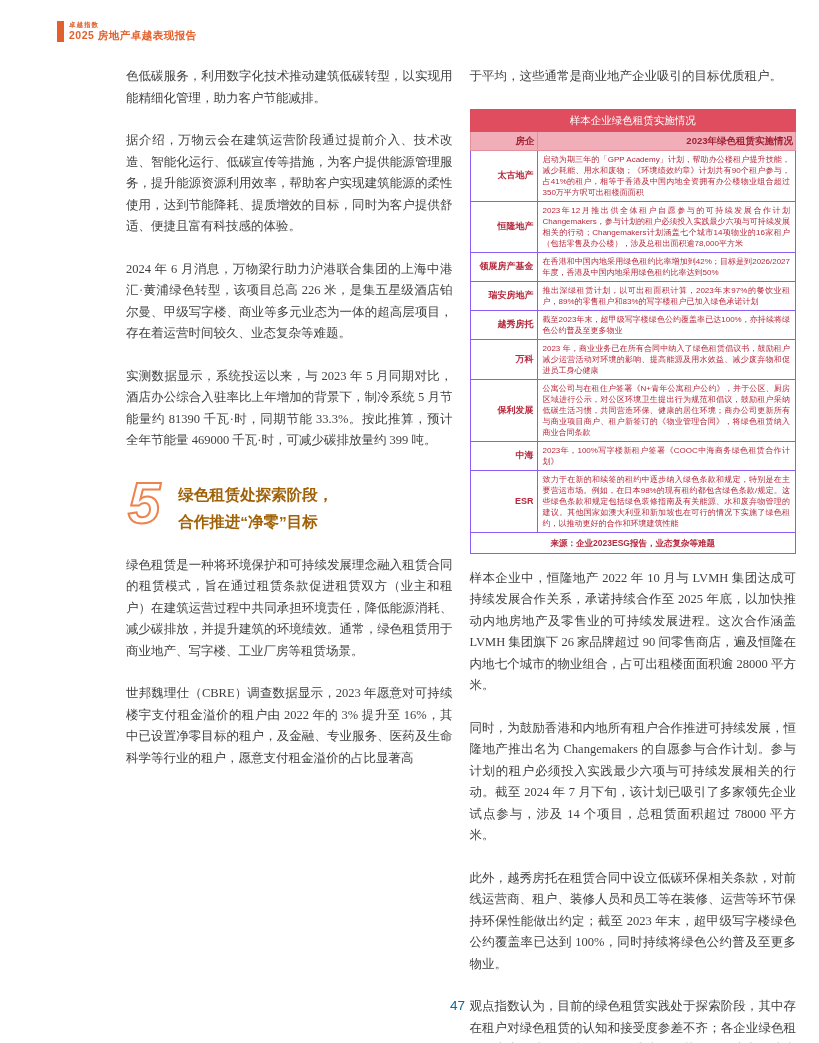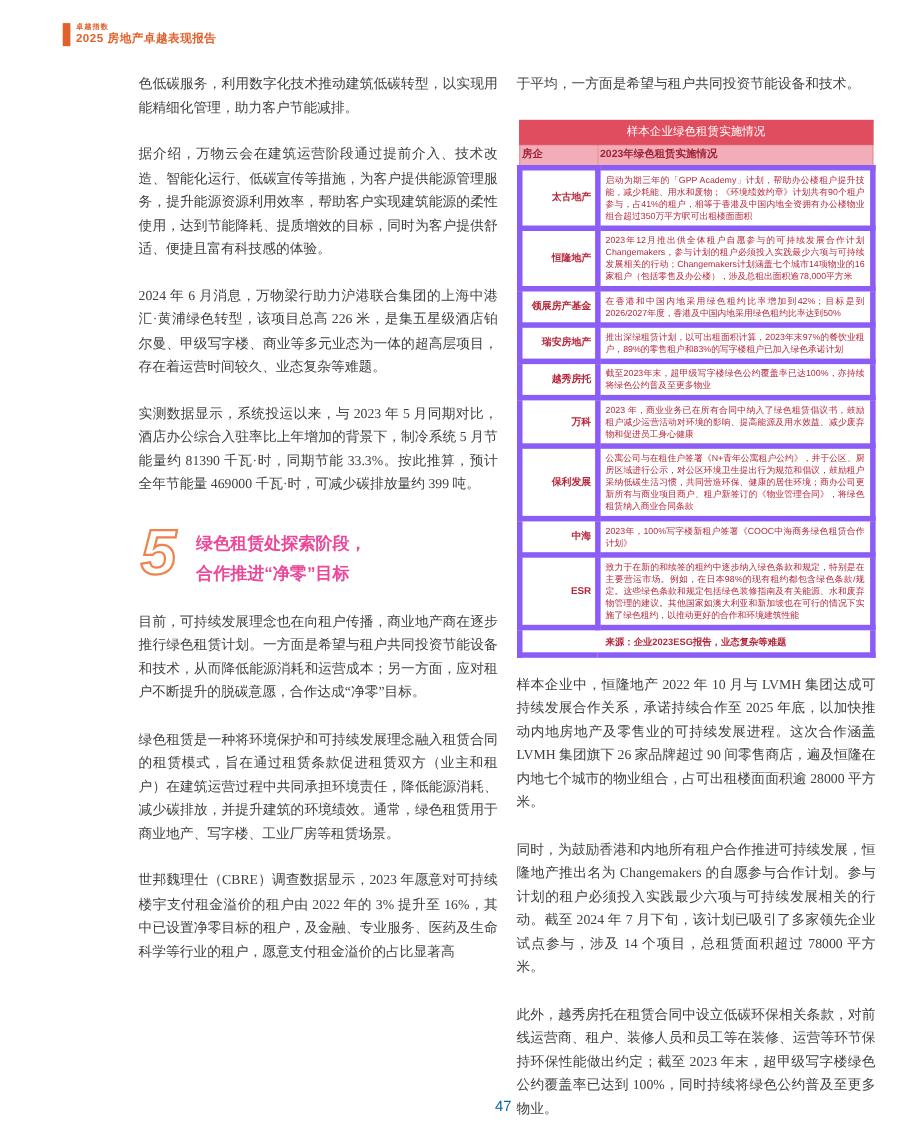--- a/index.html
+++ b/index.html
@@ -40,46 +40,46 @@
     font-size:58px;line-height:52px;
     font-weight:bold;font-style:italic;
     color:#ffffff;
     -webkit-text-stroke:2px #ef834d;
     text-shadow:0 0 1px #f0a37a;
     margin:4px 18px 0 2px;
   }
   .section-title{
     font-family:"Liberation Sans","DejaVu Sans",sans-serif;
     font-size:15.5px;line-height:27px;
-    font-weight:bold;color:#ec4899;
+    font-weight:bold;color:#a16207;
     padding-top:8px;
   }
   
   .green-table{
     width:100%;
     border-collapse:collapse;
     font-family:"Liberation Sans","DejaVu Sans",sans-serif;
     color:#b6293d;
     margin:0 0 14px 0;
     text-align:left;
   }
   .green-table .tbl-title td{
     background:#df4d5e;color:#ffffff;
     font-size:10.5px;font-weight:normal;text-align:center;
     padding:4px 2px;line-height:13px;
     border:1px solid #df4d5e;
   }
   .green-table .tbl-head td{
     background:#f2aeb8;color:#9e2134;
-    font-size:9.5px;font-weight:bold;text-align:left;
+    font-size:9.5px;font-weight:bold;text-align:right;
     padding:3px 2px;line-height:12px;
     border:1px solid #e48f9c;
   }
   .green-table td{
-    border:5px solid #8b5cf6;
+    border:1px solid #8b5cf6;
     vertical-align:middle;
   }
   .green-table .company{
     width:60px;text-align:right;
     font-size:9px;font-weight:bold;
     padding:2px 3px;line-height:11px;
   }
   .green-table .detail{
     font-size:8px;line-height:11px;
     padding:3px 5px;text-align:justify;
@@ -118,27 +118,26 @@
       <p>实测数据显示，系统投运以来，与 2023 年 5 月同期对比，酒店办公综合入驻率比上年增加的背景下，制冷系统 5 月节能量约 81390 千瓦·时，同期节能 33.3%。按此推算，预计全年节能量 469000 千瓦·时，可减少碳排放量约 399 吨。</p>
 
       <div class="section-heading">
         <div class="section-number">5</div>
         <div class="section-title">
           <div>绿色租赁处探索阶段，</div>
           <div>合作推进“净零”目标</div>
         </div>
       </div>
 
-      <p>目前，可持续发展理念也在向租户传播，商业地产商在逐步推行绿色租赁计划。一方面是希望与租户共同投资节能设备和技术，从而降低能源消耗和运营成本；另一方面，应对租户不断提升的脱碳意愿，合作达成“净零”目标。</p>
       <p>绿色租赁是一种将环境保护和可持续发展理念融入租赁合同的租赁模式，旨在通过租赁条款促进租赁双方（业主和租户）在建筑运营过程中共同承担环境责任，降低能源消耗、减少碳排放，并提升建筑的环境绩效。通常，绿色租赁用于商业地产、写字楼、工业厂房等租赁场景。</p>
       <p>世邦魏理仕（CBRE）调查数据显示，2023 年愿意对可持续楼宇支付租金溢价的租户由 2022 年的 3% 提升至 16%，其中已设置净零目标的租户，及金融、专业服务、医药及生命科学等行业的租户，愿意支付租金溢价的占比显著高</p>
     </div>
 
     <div class="col">
-      <p>于平均，一方面是希望与租户共同投资节能设备和技术。</p>
+      <p>于平均，这些通常是商业地产企业吸引的目标优质租户。</p>
 
       <table class="green-table">
         <tbody>
           <tr class="tbl-title">
             <td colspan="2">样本企业绿色租赁实施情况</td>
           </tr>
           <tr class="tbl-head">
             <td>房企</td>
             <td>2023年绿色租赁实施情况</td>
           </tr>

